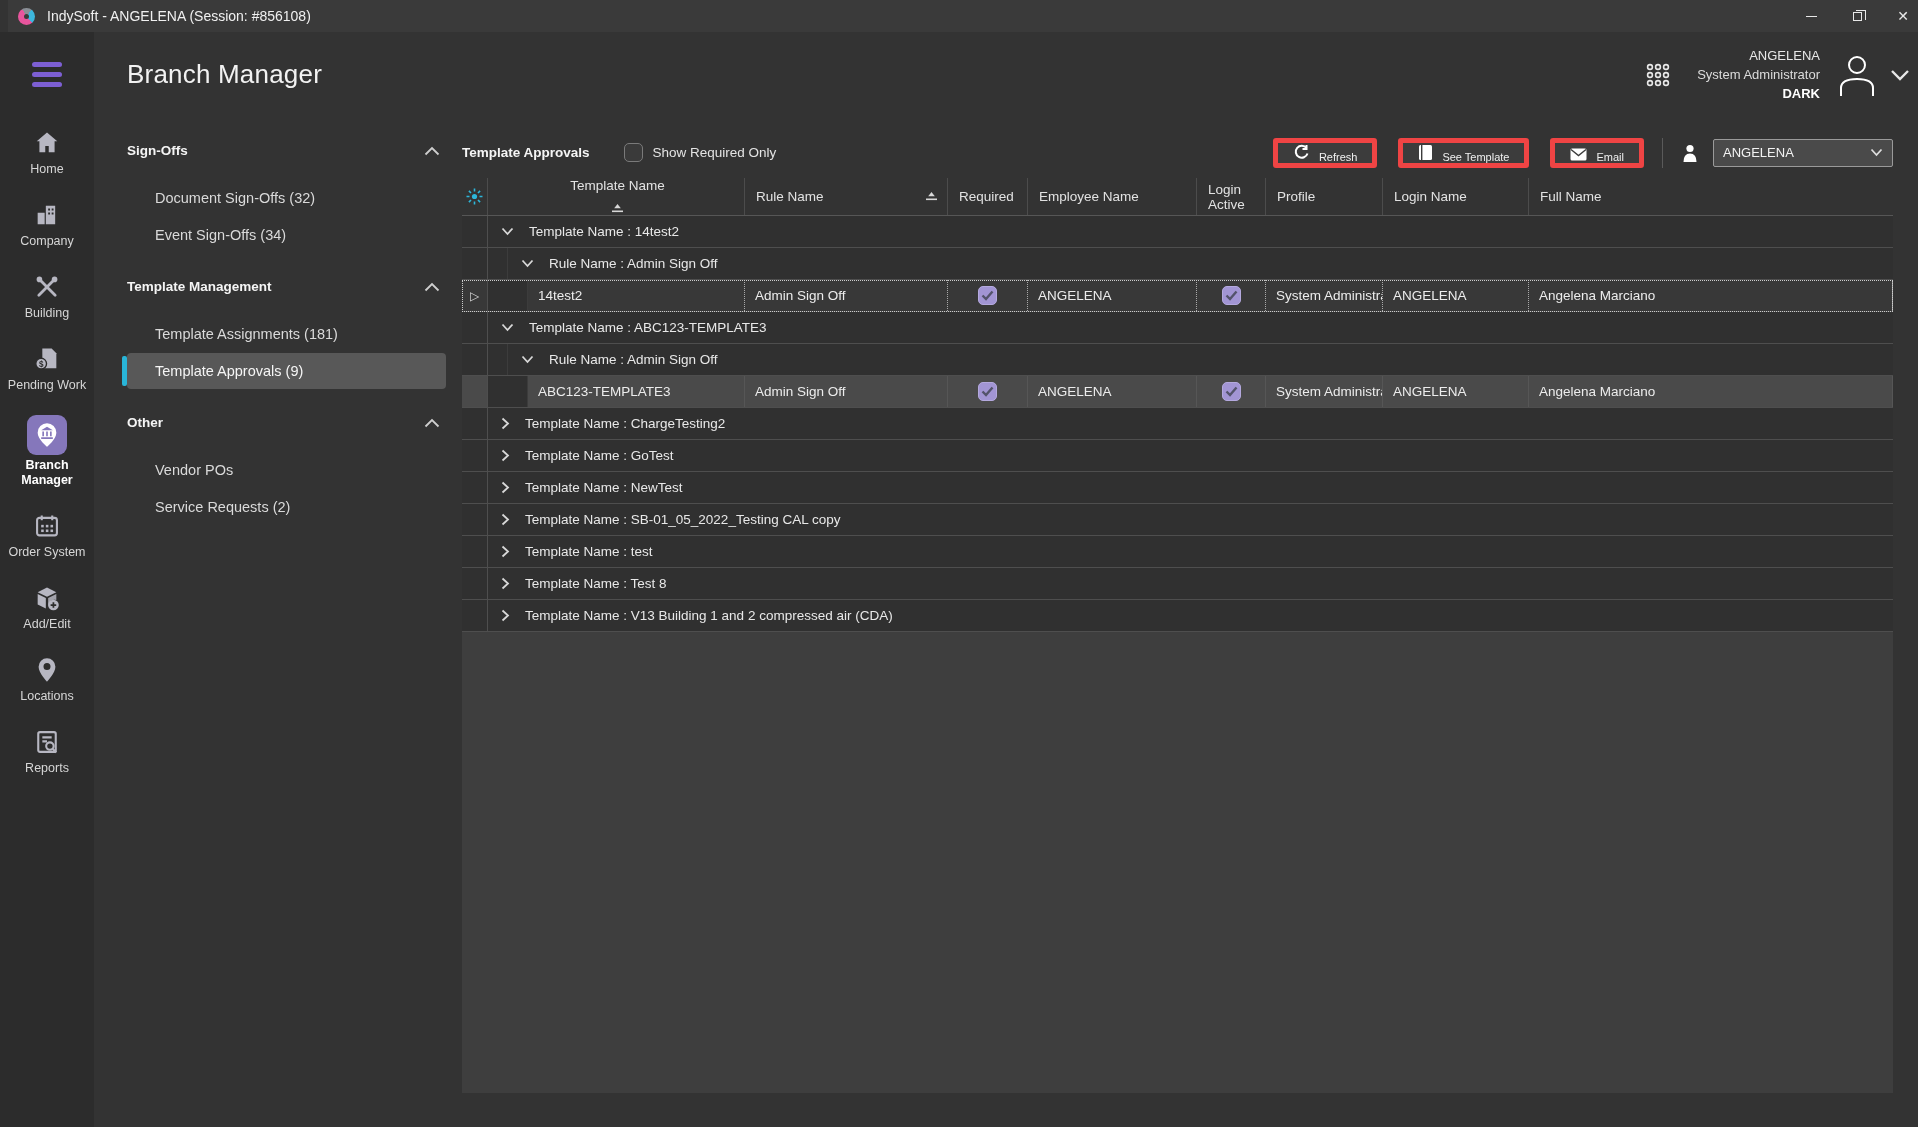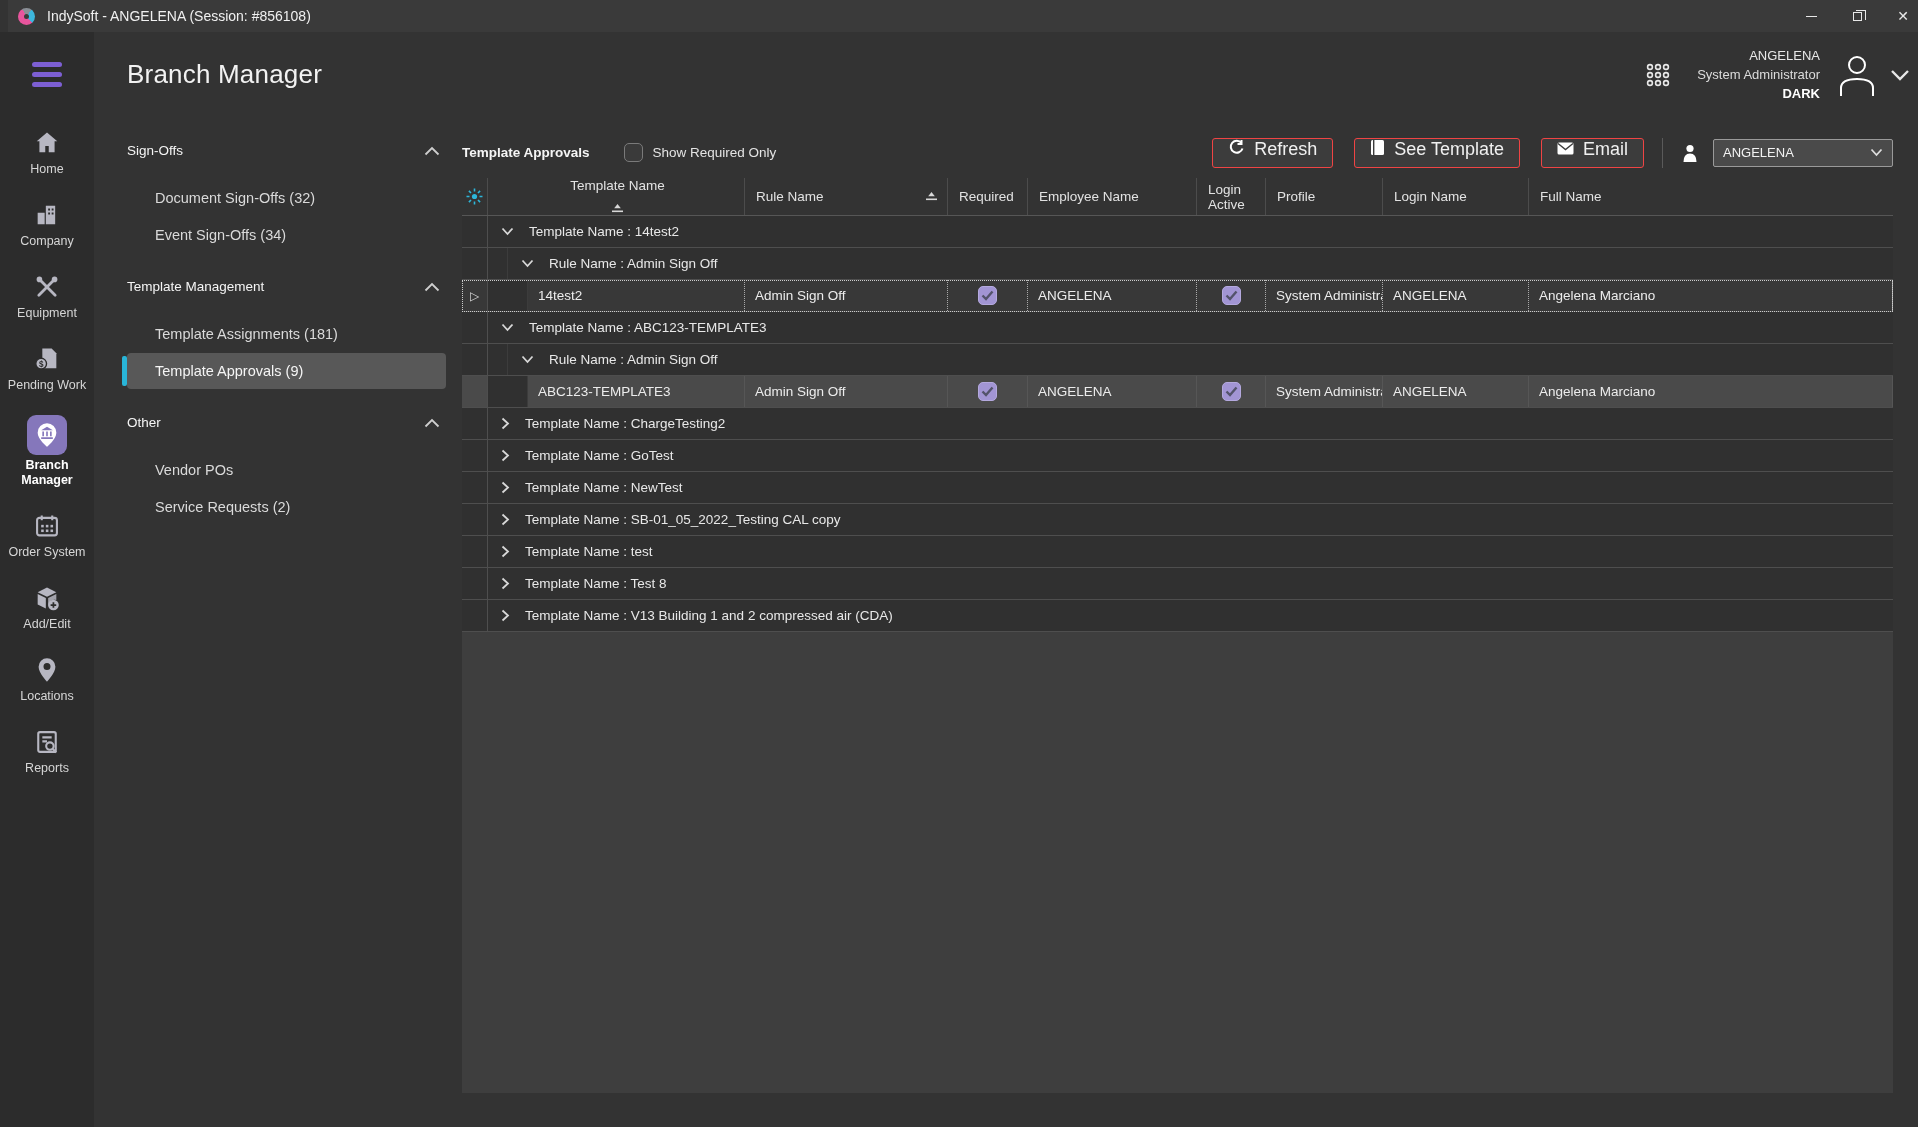--- a/index.html
+++ b/index.html
@@ -41,36 +41,36 @@
   .user-text { display:flex; flex-direction:column; align-items:flex-end; margin-right:14px; }
   .user-name { font-size:13px; color:#e8e8e8; line-height:19px; }
   .user-role { font-size:13px; color:#dcdcdc; line-height:19px; }
   .user-theme { font-size:13px; font-weight:bold; color:#ffffff; line-height:20px; }
   .avatar { color:#ffffff; margin-right:10px; display:flex; cursor:pointer; }
   .user-chevron { color:#e8e8e8; display:flex; cursor:pointer; }
 
   
   .panel { position:absolute; left:94px; top:117px; width:364px; height:1010px; background:#333333; padding:26px 12px 0 33px; }
   .panel-section { display:flex; align-items:center; justify-content:space-between; margin-bottom:22px; }
-  .panel-section-title { font-size:13.5px; font-weight:normal; color:#f5f5f5; }
+  .panel-section-title { font-size:13.5px; font-weight:bold; color:#f5f5f5; }
   .panel-collapse { color:#cfcfcf; display:flex; cursor:pointer; padding-right:6px; }
   .panel-items { margin-bottom:26px; }
   .panel-item { position:relative; height:36px; display:flex; align-items:center; padding-left:28px; font-size:14.5px; color:#dadada; border-radius:4px; margin-bottom:1px; cursor:pointer; }
   .panel-item.selected { background:#585858; color:#f5f5f5; }
   .panel-item.selected::before { content:""; position:absolute; left:-5px; top:3px; bottom:3px; width:5px; background:#29b5d8; border-radius:2px; }
 
   
   .main { position:absolute; left:458px; top:117px; width:1460px; height:1010px; background:#333333; padding:20px 0 0 4px; }
   .toolbar { width:1431px; height:31px; display:flex; align-items:center; }
   .toolbar-title { font-size:13.5px; font-weight:bold; color:#f5f5f5; }
   .show-required { display:flex; align-items:center; margin-left:34px; cursor:pointer; }
   .checkbox-empty { width:19px; height:19px; border-radius:5px; background:#3a3a3a; border:1px solid #7a7a7a; }
   .show-required-label { margin-left:10px; font-size:13.5px; color:#e4e4e4; }
   .toolbar-right { margin-left:auto; display:flex; align-items:center; }
-  .tb-btn { height:30px; display:flex; align-items:flex-start; gap:9px; padding:0 15px; background:#3c3c3c; border:1px solid #ef4444; border-radius:3px; color:#f0f0f0; font-size:18px; cursor:pointer; }
+  .tb-btn { height:30px; display:flex; align-items:flex-end; gap:9px; padding:0 15px; background:#3c3c3c; border:5px solid #ef4444; border-radius:3px; color:#f0f0f0; font-size:11px; cursor:pointer; }
   .tb-btn + .tb-btn { margin-left:21px; }
   .tb-sep { width:1px; height:30px; background:#5a5a5a; margin:0 17px 0 18px; }
   .person-icon { color:#ffffff; display:flex; margin-right:13px; }
   .user-select { width:180px; height:28px; background:#4a4a4a; border:1px solid #9a9a9a; border-radius:2px; display:flex; align-items:center; padding:0 9px; font-size:13px; color:#f2f2f2; cursor:pointer; }
   .user-select .sel-chevron { margin-left:auto; color:#dddddd; display:flex; }
 
   
   .grid { position:relative; width:1431px; margin-top:10px; height:915px; background:#3e3e3e; }
   .grid-header { display:flex; height:38px; background:#333333; border-bottom:1px solid #565656; }
   .gh-cell { display:flex; align-items:center; padding:0 8px 0 11px; font-size:13.5px; color:#e2e2e2; border-right:1px solid #4c4c4c; }
@@ -141,21 +141,21 @@
         </div>
         <div class="nav-item">
           <span class="nav-icon">
             <svg viewBox="0 0 24 24" fill="none" stroke="currentColor" stroke-width="2.4" stroke-linecap="round">
               <path d="M5 5 19 19"></path>
               <path d="M19 5 5 19"></path>
               <circle cx="5.5" cy="5.5" r="2.4" fill="currentColor" stroke="none"></circle>
               <circle cx="18.5" cy="5.5" r="2.4" fill="currentColor" stroke="none"></circle>
             </svg>
           </span>
-          <span class="nav-label">Equipment</span>
+          <span class="nav-label">Building</span>
         </div>
         <div class="nav-item">
           <span class="nav-icon">
             <svg viewBox="0 0 24 24" fill="currentColor">
               <path d="M8 3h8l4 4v13H8z"></path>
               <circle cx="7" cy="16" r="4.6" stroke="#2c2c2c" stroke-width="1.2"></circle>
               <text x="7" y="18.6" font-size="7" text-anchor="middle" fill="#2c2c2c" font-weight="bold">$</text>
             </svg>
           </span>
           <span class="nav-label">Pending Work</span>

